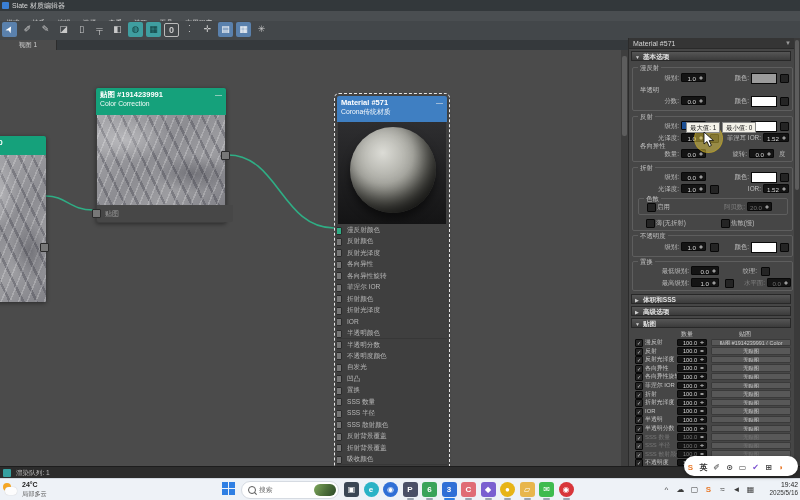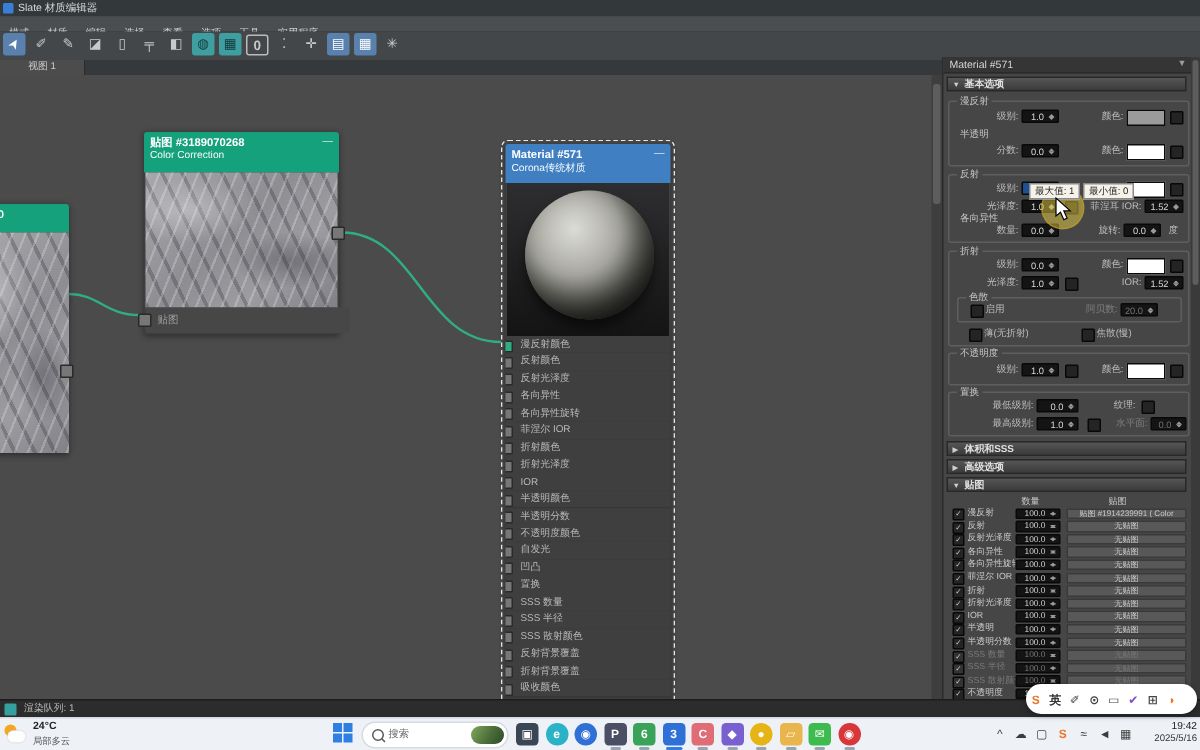--- a/index.html
+++ b/index.html
@@ -134,21 +134,21 @@
     <div class="node" id="left-node" style="left:-18px;top:86px;width:64px;height:166px;">
       <div class="nhead" style="height: 15px; background: rgb(21, 161, 123);">
         <span class="t1">9990</span>
       </div>
       <div class="abs marble" style="left:0;top:19px;width:64px;height:147px;"></div>
       <div class="socket" style="right:-3px;top:107px;"></div>
     </div>
 
     <div class="node" id="cc-node" style="left:96px;top:38px;width:130px;height:135px;">
       <div class="nhead" style="height: 23px; background: rgb(21, 161, 123);">
-        <span class="t1">贴图 #3189070268</span>
+        <span class="t1">贴图 #1914239991</span>
         <span class="t2">Color Correction</span>
         <span class="mini">—</span>
       </div>
       <div class="abs marble" style="left:1px;top:27px;width:128px;height:90px;"></div>
       <div class="abs" id="cc-slotrow" style="left:1px;top:117px;width:128px;height:17px;">贴图</div>
       <div class="socket" style="left:-4px;top:121px;"></div>
       <div class="socket" style="right:-4px;top:63px;"></div>
     </div>
 
     <div class="node" id="mat-node" style="left:337px;top:46px;width:110px;height:420px;">

